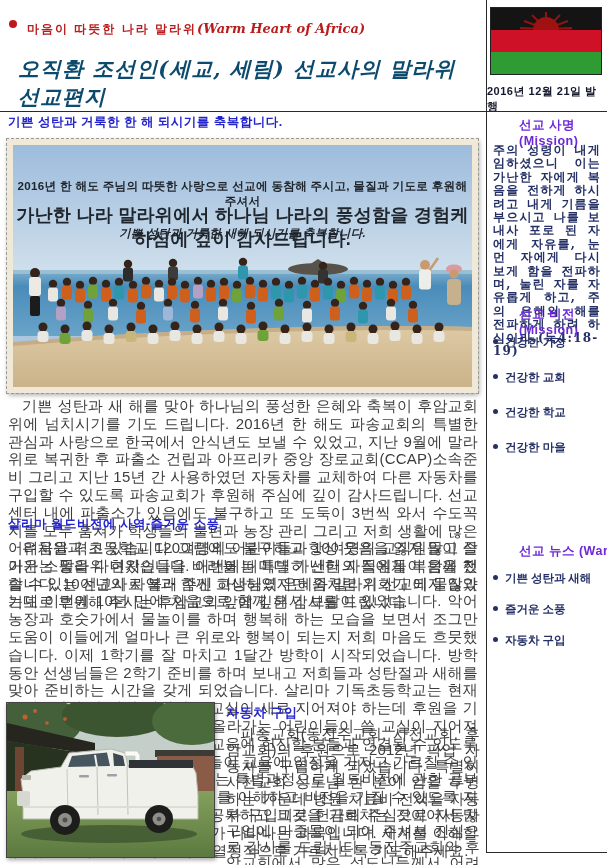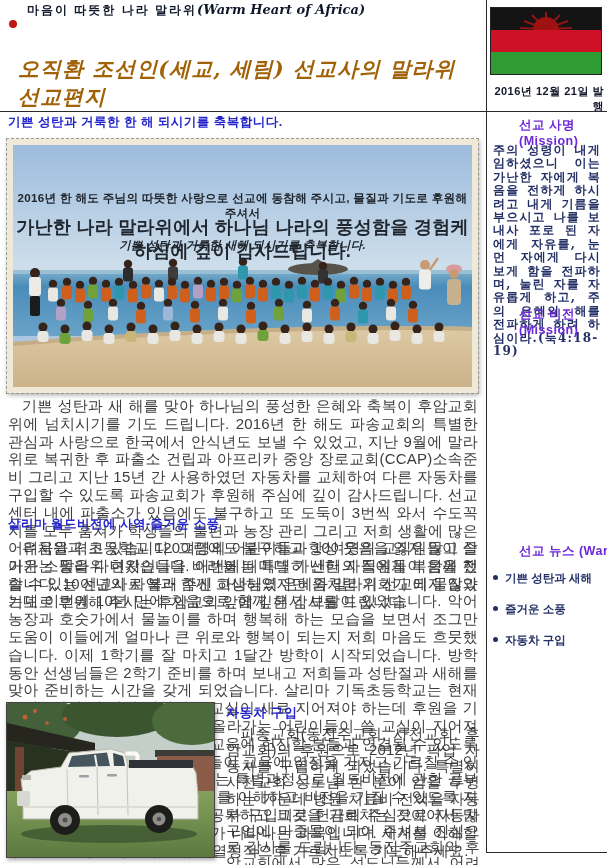--- a/index.html
+++ b/index.html
@@ -5,61 +5,61 @@
   * { margin:0; padding:0; box-sizing:border-box; }
   html,body { background:#e8e8e8; }
   .page {
     position:relative; width:607px; height:865px; background:#ffffff;
     font-family:"Liberation Sans", sans-serif; color:#3a3a3a; overflow:hidden;
     margin:0 auto;
   }
   
   .bullet-dot { position:absolute; left:9px; top:20px; width:8px; height:8px;
     border-radius:50%; background:#c01818; }
-  .tagline { position:absolute; left:27px; top:2px; color:#0f172a;
+  .tagline { position:absolute; left:27px; top:21px; color:#b91c1c;
     font-size:12px; font-weight:bold; letter-spacing:2px; }
   .tagline .en { font-family:"DejaVu Serif", serif; font-style:italic;
     font-weight:bold; letter-spacing:0; font-size:13px; }
   .page-title { position:absolute; left:18px; top:55px; width:460px;
-    color:#a16207; font-size:21px; font-weight:bold; letter-spacing:1px;
+    color:#0c4a6e; font-size:21px; font-weight:bold; letter-spacing:1px;
     font-style:italic; font-family:"DejaVu Serif", serif; }
   .flag-box { position:absolute; left:490px; top:7px; width:112px; height:68px;
     border:1px solid #222; }
   .issue-date { position:absolute; left:487px; top:84px; width:117px;
-    text-align:right; font-size:11px; font-weight:bold; color:#16182e;
+    text-align:left; font-size:11px; font-weight:bold; color:#16182e;
     letter-spacing:0.5px; }
   
   .hline-top { position:absolute; left:0; top:111px; width:607px; height:1px; background:#2a2a2a; }
   .vline { position:absolute; left:486px; top:0; width:1px; height:852px; background:#2a2a2a; }
   .hline-bottom { position:absolute; left:486px; top:852px; width:121px; height:1px; background:#2a2a2a; }
   
   .side-heading { position:absolute; left:519px; width:110px; color:#6d28d9;
     font-size:12.5px; font-weight:bold; letter-spacing:0.5px; }
   .scripture { position:absolute; left:493px; top:144px; width:108px;
     color:#243066; font-size:12px; line-height:13.4px; letter-spacing:1.2px;
     text-align:justify; font-family:"DejaVu Serif", serif; font-weight:bold; }
   .side-list { position:absolute; left:493px; width:110px; list-style:none; }
   .side-list li { position:relative; padding-left:12px; color:#243066;
     font-size:11.5px; font-weight:bold; }
   .side-list li::before { content:""; position:absolute; left:0; top:4px;
     width:5px; height:5px; border-radius:50%; background:#243066; }
   .vision-list li { margin-bottom:20px; }
-  .news-list li { margin-bottom:16px; }
+  .news-list li { margin-bottom:16px;font-family:Liberation Serif, serif; }
   
   .blue-heading { position:absolute; color:#2424cc; font-size:12.5px;
     font-weight:bold; letter-spacing:0.5px; }
   .body-par { position:absolute; font-size:15px; line-height:17.8px;
     text-align:justify; color:#3c3c3c; letter-spacing:0.2px; }
   .body-par .indent { display:inline-block; width:14px; }
   
   .photo { position:absolute; left:7px; top:139px; width:471px; height:254px;
     border:6px solid #f0e9d8; outline:1px dashed #9a9a92;
     box-shadow:1px 2px 5px rgba(0,0,0,0.35); background:#aac6e1; }
   .photo svg { display:block; }
-  .overlay { position:absolute; left:0; top:17px; width:100%; height:100%; }
+  .overlay { position:absolute; left:0; top:5px; width:100%; height:100%; }
   .overlay div { position:absolute; width:100%; text-align:center;
     color:#20262e; font-weight:bold; }
   .ov1 { top:29px; font-size:11.6px; letter-spacing:0.3px; }
   .ov2 { top:53px; font-size:18px; letter-spacing:0.3px; }
   .ov3 { top:76px; font-size:11.6px; letter-spacing:0.3px;font-style:italic; }
   .ov4 { top:99px; font-size:9.8px; }
   
   .truck-photo { position:absolute; left:6px; top:702px; width:209px; height:156px;
     border:1px solid #444; box-shadow:1px 2px 4px rgba(0,0,0,0.35); background:#c9d3cf; }
   .car-par { left:226px; top:726px; width:254px; line-height:16.15px; }
@@ -93,20 +93,26 @@
   <div class="issue-date">2016년 12월 21일 발행</div>
 
   <div class="hline-top"></div>
   <div class="vline"></div>
   <div class="hline-bottom"></div>
 
   <div class="side-heading" style="top:117px">선교 사명 (Mission)</div>
   <div class="scripture">주의 성령이 내게 임하셨으니 이는 가난한 자에게 복음을 전하게 하시려고 내게 기름을 부으시고 나를 보내사 포로 된 자에게 자유를, 눈먼 자에게 다시 보게 함을 전파하며, 눌린 자를 자유롭게 하고, 주의 은혜의 해를 전파하게 하려 하심이라.(눅4:18-19)</div>
 
   <div class="side-heading" style="top:306px">선교 비전 (Mission)</div>
+  <ul class="side-list vision-list" style="top:335px">
+    <li>건강한 가정</li>
+    <li>건강한 교회</li>
+    <li>건강한 학교</li>
+    <li>건강한 마을</li>
+  </ul>
 
   <div class="side-heading" style="top:543px">선교 뉴스 (Warm)</div>
   <ul class="side-list news-list" style="top:571px">
     <li>기쁜 성탄과 새해</li>
     <li>즐거운 소풍</li>
     <li>자동차 구입</li>
   </ul>
 
   <div class="blue-heading" style="left:8px; top:114px">기쁜 성탄과 거룩한 한 해 되시기를 축복합니다.</div>
 

